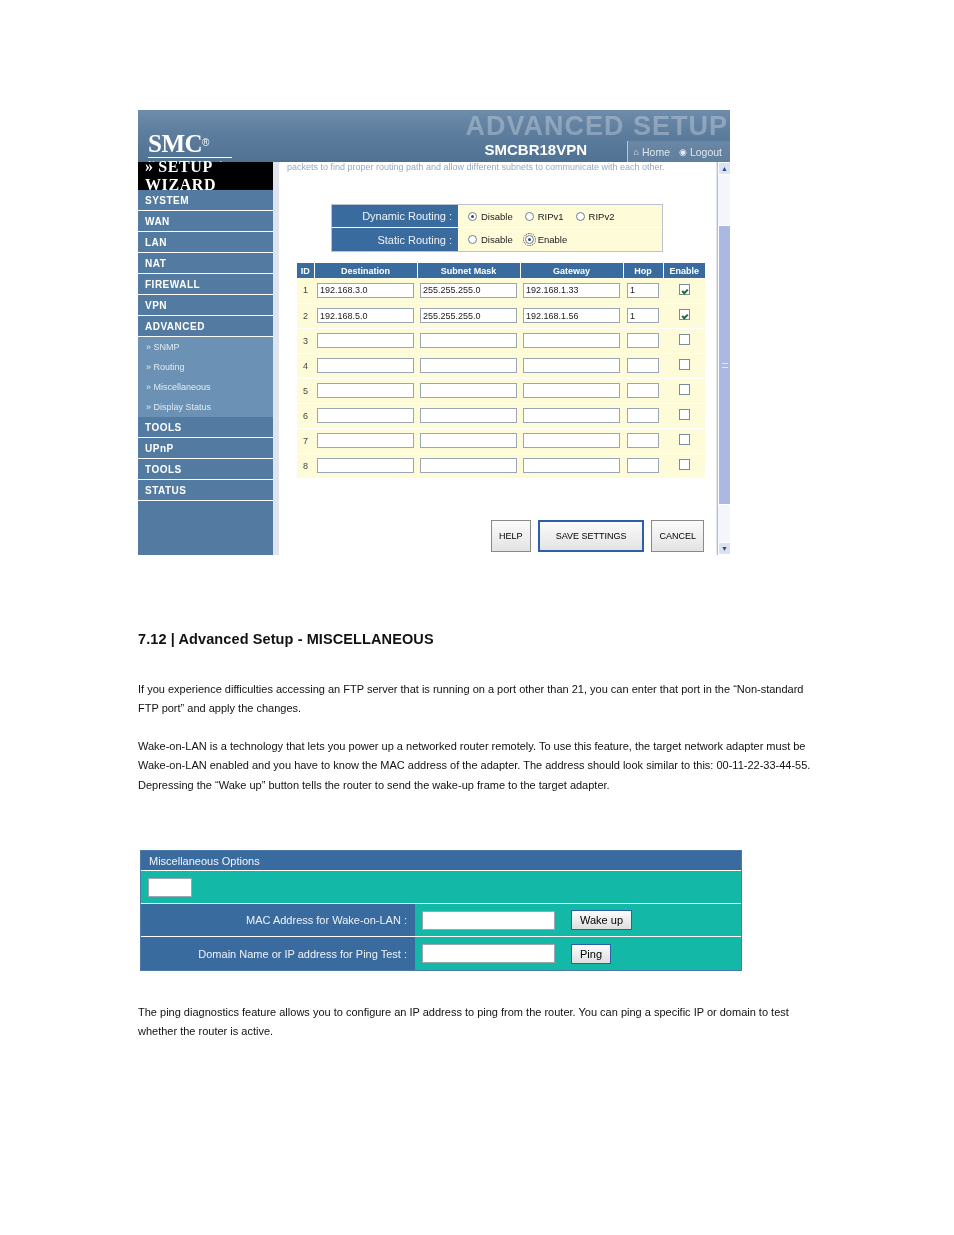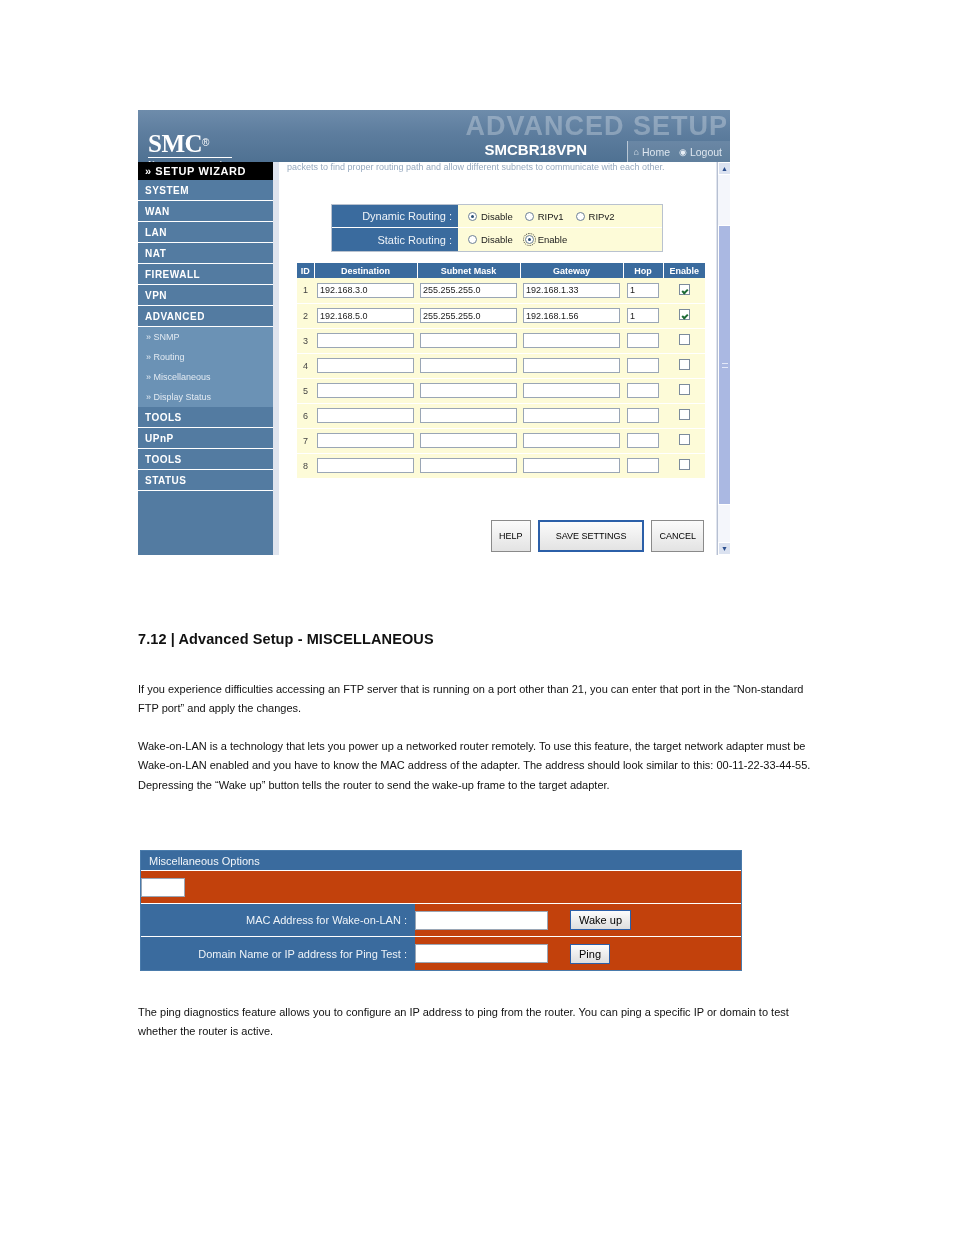--- a/index.html
+++ b/index.html
@@ -101,28 +101,29 @@
 
   
   .rs-side {
     position: absolute;
     left: 0; top: 52px;
     width: 135px; height: 393px;
     background: #527architecture;
     background: #537ba1;
   }
   .rs-side-wiz {
-    height: 18px;
+    height: 28px;
     background: #000000;
     color: #ffffff;
-    font-size: 11px;
+    font-size: 16px;
     font-weight: bold;
     letter-spacing: 0.6px;
     display: flex; align-items: center;
     padding-left: 7px;
+    font-family: Liberation Serif, serif;
   }
   .rs-side-item {
     height: 21px;
     border-bottom: 1px solid #ffffff;
     color: #ffffff;
     font-size: 10px;
     font-weight: bold;
     letter-spacing: 0.5px;
     display: flex; align-items: center;
     padding-left: 7px;
@@ -358,23 +359,24 @@
     width: 274px;
     background: #3a6b9e;
     color: #eef3f8;
     font-size: 11px;
     display: flex; align-items: center; justify-content: flex-end;
     padding-right: 8px;
     white-space: nowrap;
   }
   .misc-val {
     flex: 1;
-    background: #c2410c;
+    background: #14b8a6;
     display: flex; align-items: center;
-    gap: 22px;
+    padding-left: 7px;
+    gap: 16px;
   }
   .minp {
     border: 1px solid #9aa6b5;
     background: #ffffff;
     height: 19px;
     font-family: "Liberation Sans", sans-serif;
     font-size: 11px;
     padding: 0 3px;
     margin: 0;
   }

